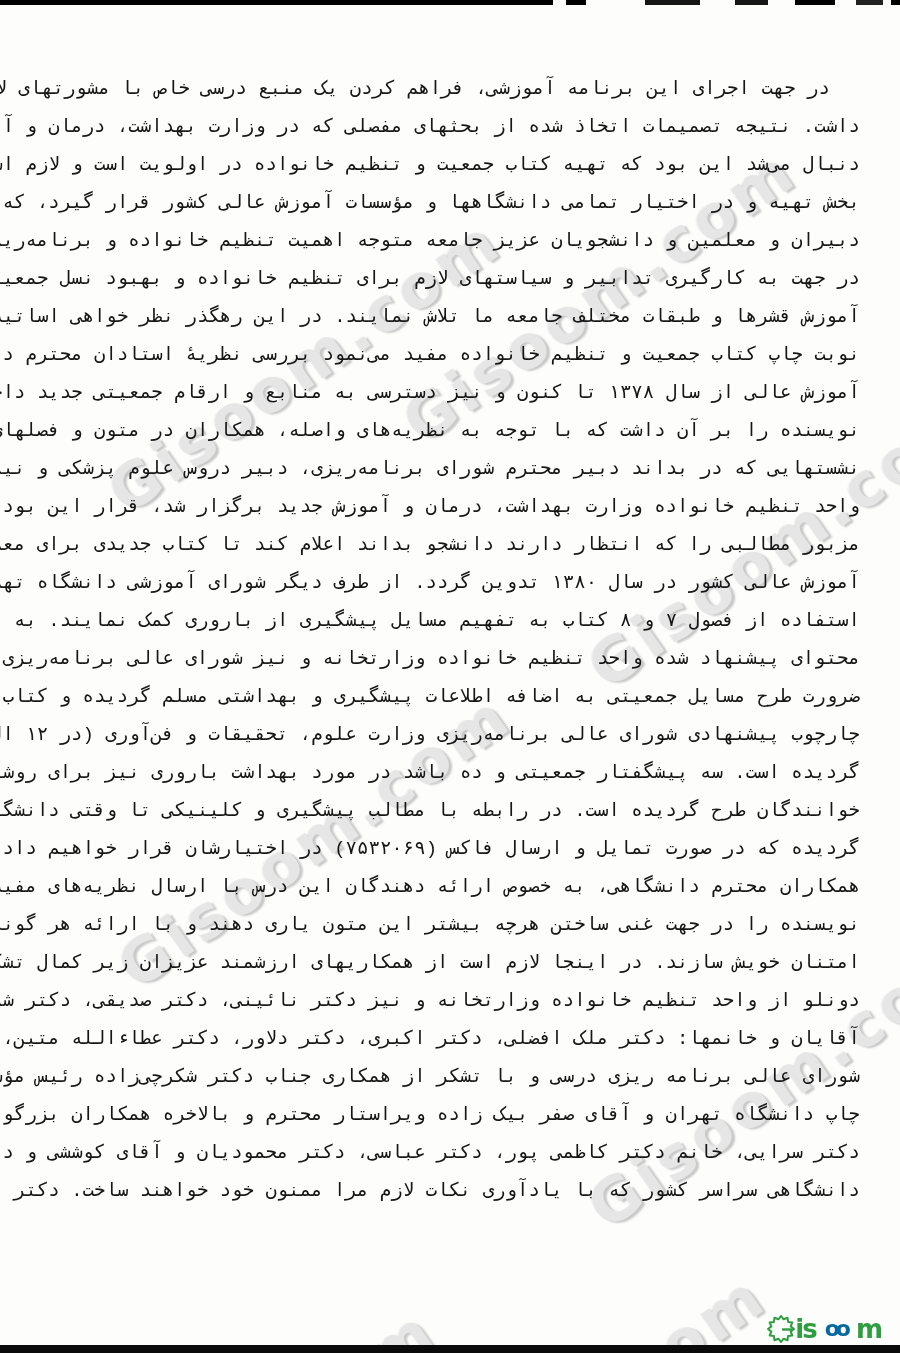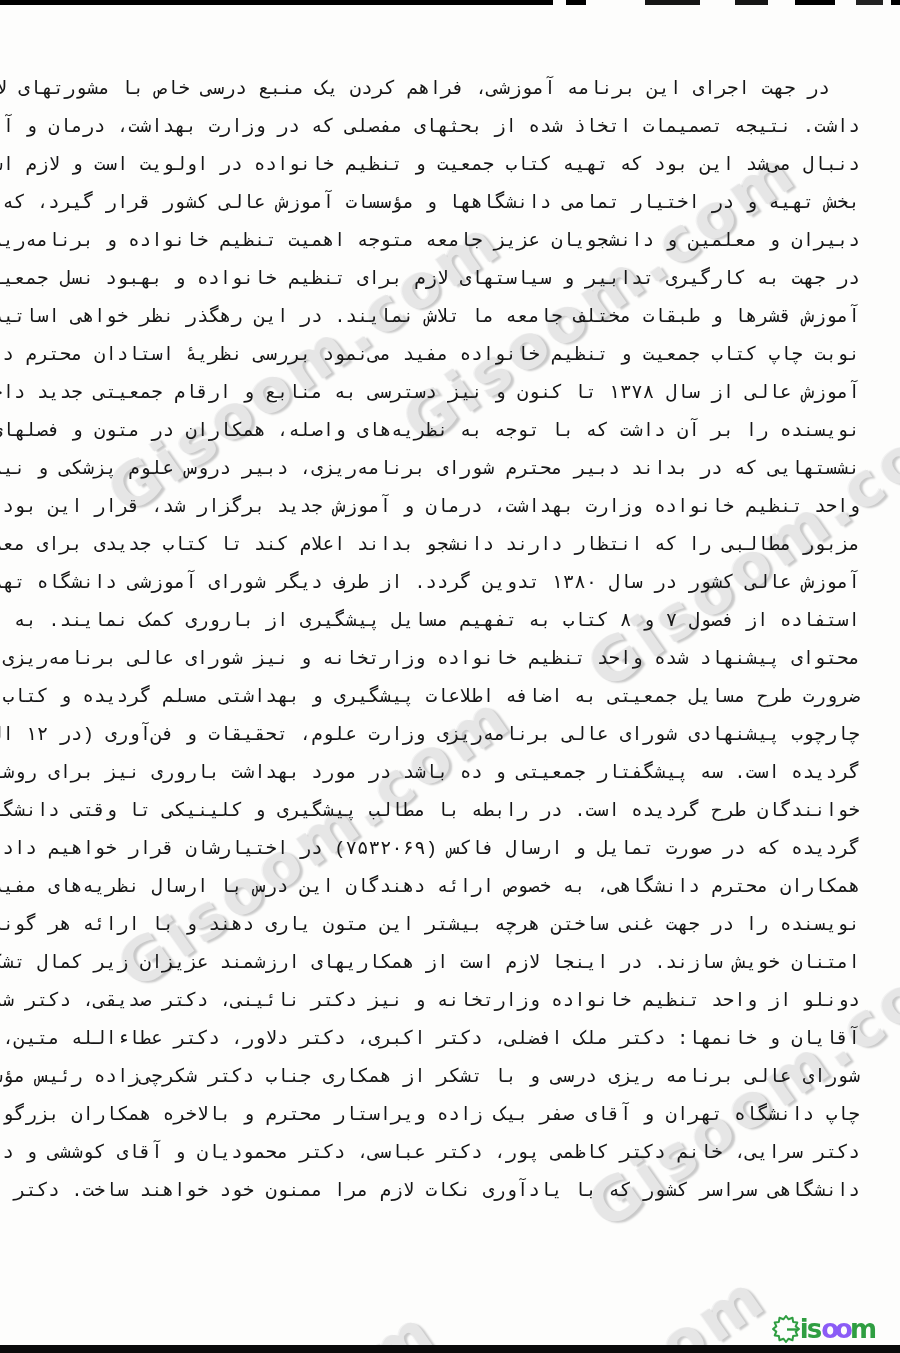--- a/index.html
+++ b/index.html
@@ -35,27 +35,27 @@
 
   
   .textblock{position:absolute;top:70px;left:75px;right:40px;z-index:1;
       direction:rtl;color:#161616;}
   .textblock p{margin:0;height:38px;line-height:38px;font-size:19px;
       font-family:Liberation Mono, monospace;
       text-align:justify;text-align-last:justify;white-space:nowrap;}
   .textblock p.first{text-indent:30px;}
 
   
-  .logo{position:absolute;right:25px;bottom:9px;z-index:3;display:flex;
+  .logo{position:absolute;right:19px;bottom:9px;z-index:3;display:flex;
       align-items:center;height:30px;}
   .logo svg{display:block;margin-left:1px;}
   .logo .lg{font-family:"DejaVu Sans",sans-serif;font-weight:bold;font-size:26px;
       line-height:26px;color:#2f9e41;letter-spacing:-2px;}
-  .logo .lo{font-family:"DejaVu Sans",sans-serif;font-weight:bold;font-size:26px;
-      line-height:26px;color:#8b5cf6;letter-spacing:-4px;margin:0 1px;}
+  .logo .lo{font-family:"DejaVu Sans",sans-serif;font-weight:bold;font-size:22px;
+      line-height:26px;color:#0369a1;letter-spacing:-4px;margin:0 9px;}
 </style>
 </head>
 <body>
 
 <div class="page">
 
   <div class="edge-top"></div>
 
   <div>
     <div class="wm" style="left:390px;top:400px">Gisoom.com</div>

